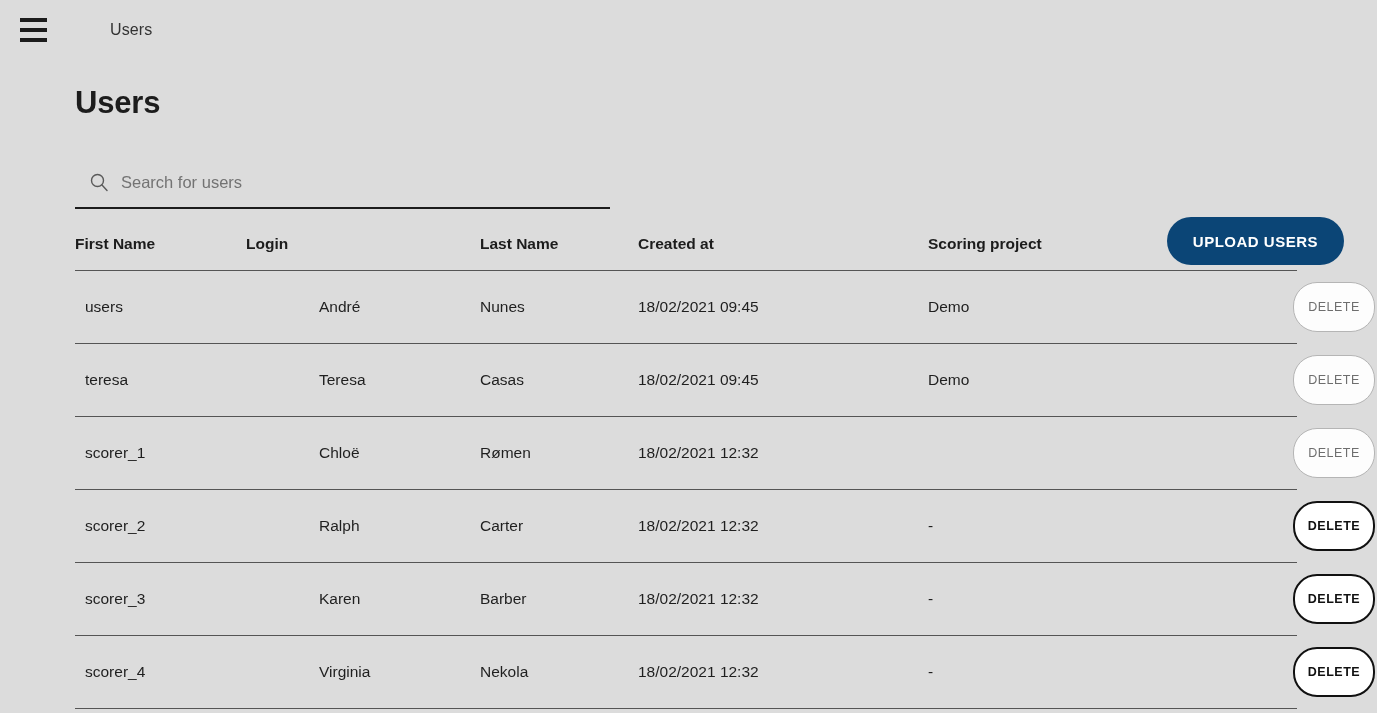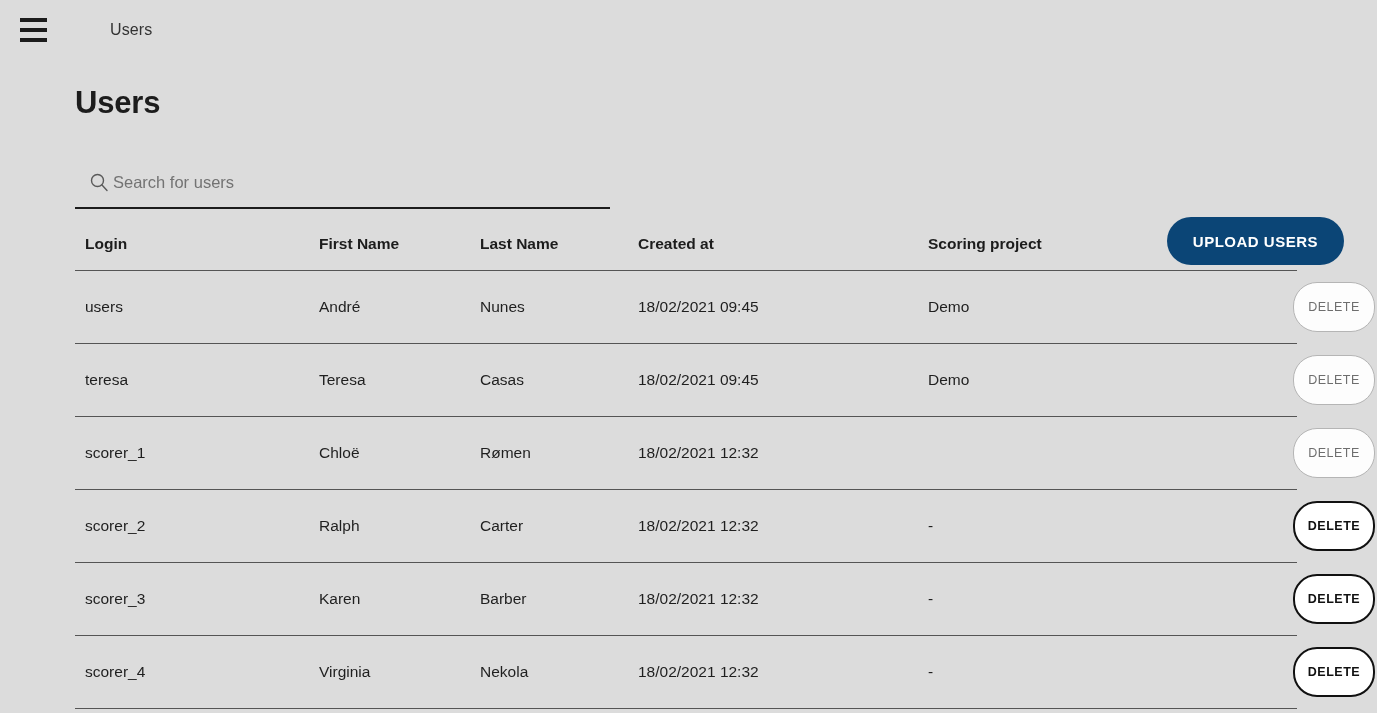--- a/index.html
+++ b/index.html
@@ -70,21 +70,21 @@
     height: 66px;
     display: flex;
     align-items: center;
     justify-content: space-between;
     position: relative;
   }
   .search-wrap {
     width: 535px;
     display: flex;
     align-items: center;
-    gap: 4px;
+    gap: 12px;
     border-bottom: 2px solid #1c1c1c;
     padding: 0 0 10px 0;
     height: 50px;
   }
   .search-icon {
     width: 20px;
     height: 20px;
     flex: 0 0 20px;
     display: block;
     margin-left: 14px;
@@ -209,22 +209,22 @@
         <line x1="13" y1="13" x2="18" y2="18.5" stroke="#5a5a5a" stroke-width="1.4" stroke-linecap="round"></line>
       </svg>
       <input class="search-input" type="text" placeholder="Search for users" style="">
     </div>
 
     <button class="upload-btn">UPLOAD USERS</button>
   </div>
 
   <div class="table">
     <div class="row header">
+      <div class="cell c-first">First Name</div>
       <div class="cell c-login">Login</div>
-      <div class="cell c-first">First Name</div>
       <div class="cell c-last">Last Name</div>
       <div class="cell c-created">Created at</div>
       <div class="cell c-project">Scoring project</div>
       <div class="cell c-action"></div>
     </div>
     <div id="rows-container">
         <div class="row data">
           <div class="cell c-login">users</div>
           <div class="cell c-first">André</div>
           <div class="cell c-last">Nunes</div>

